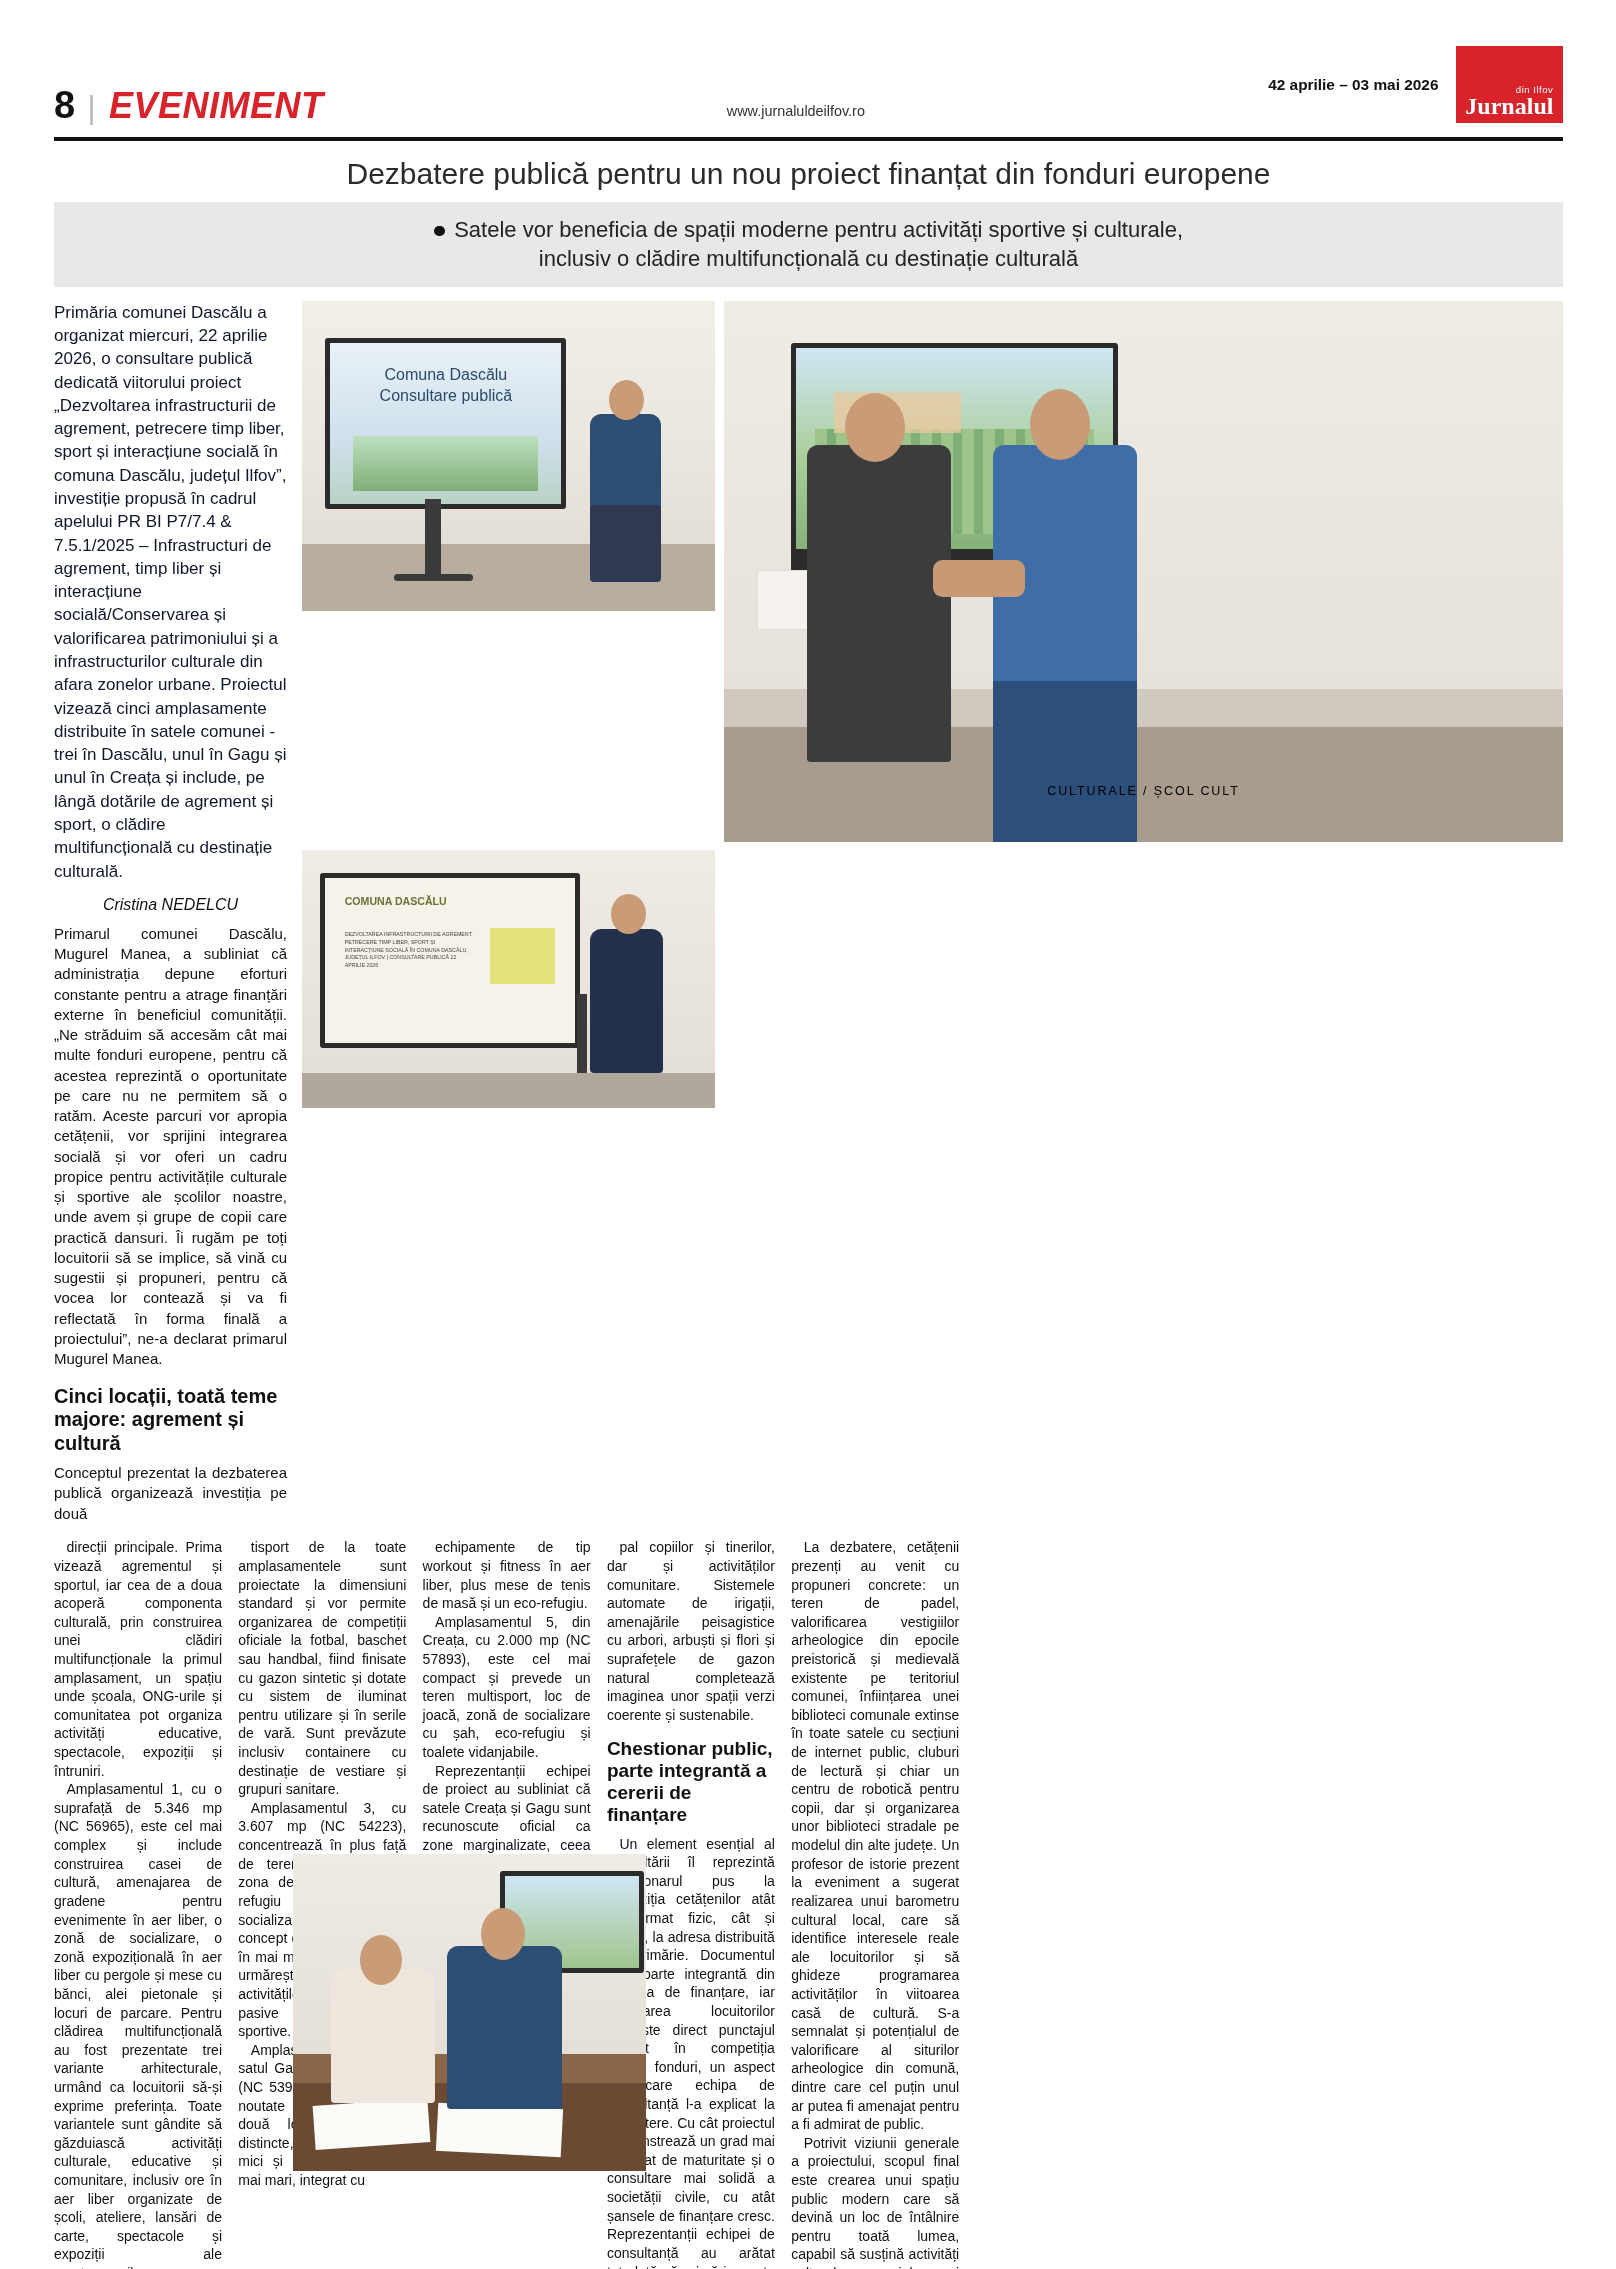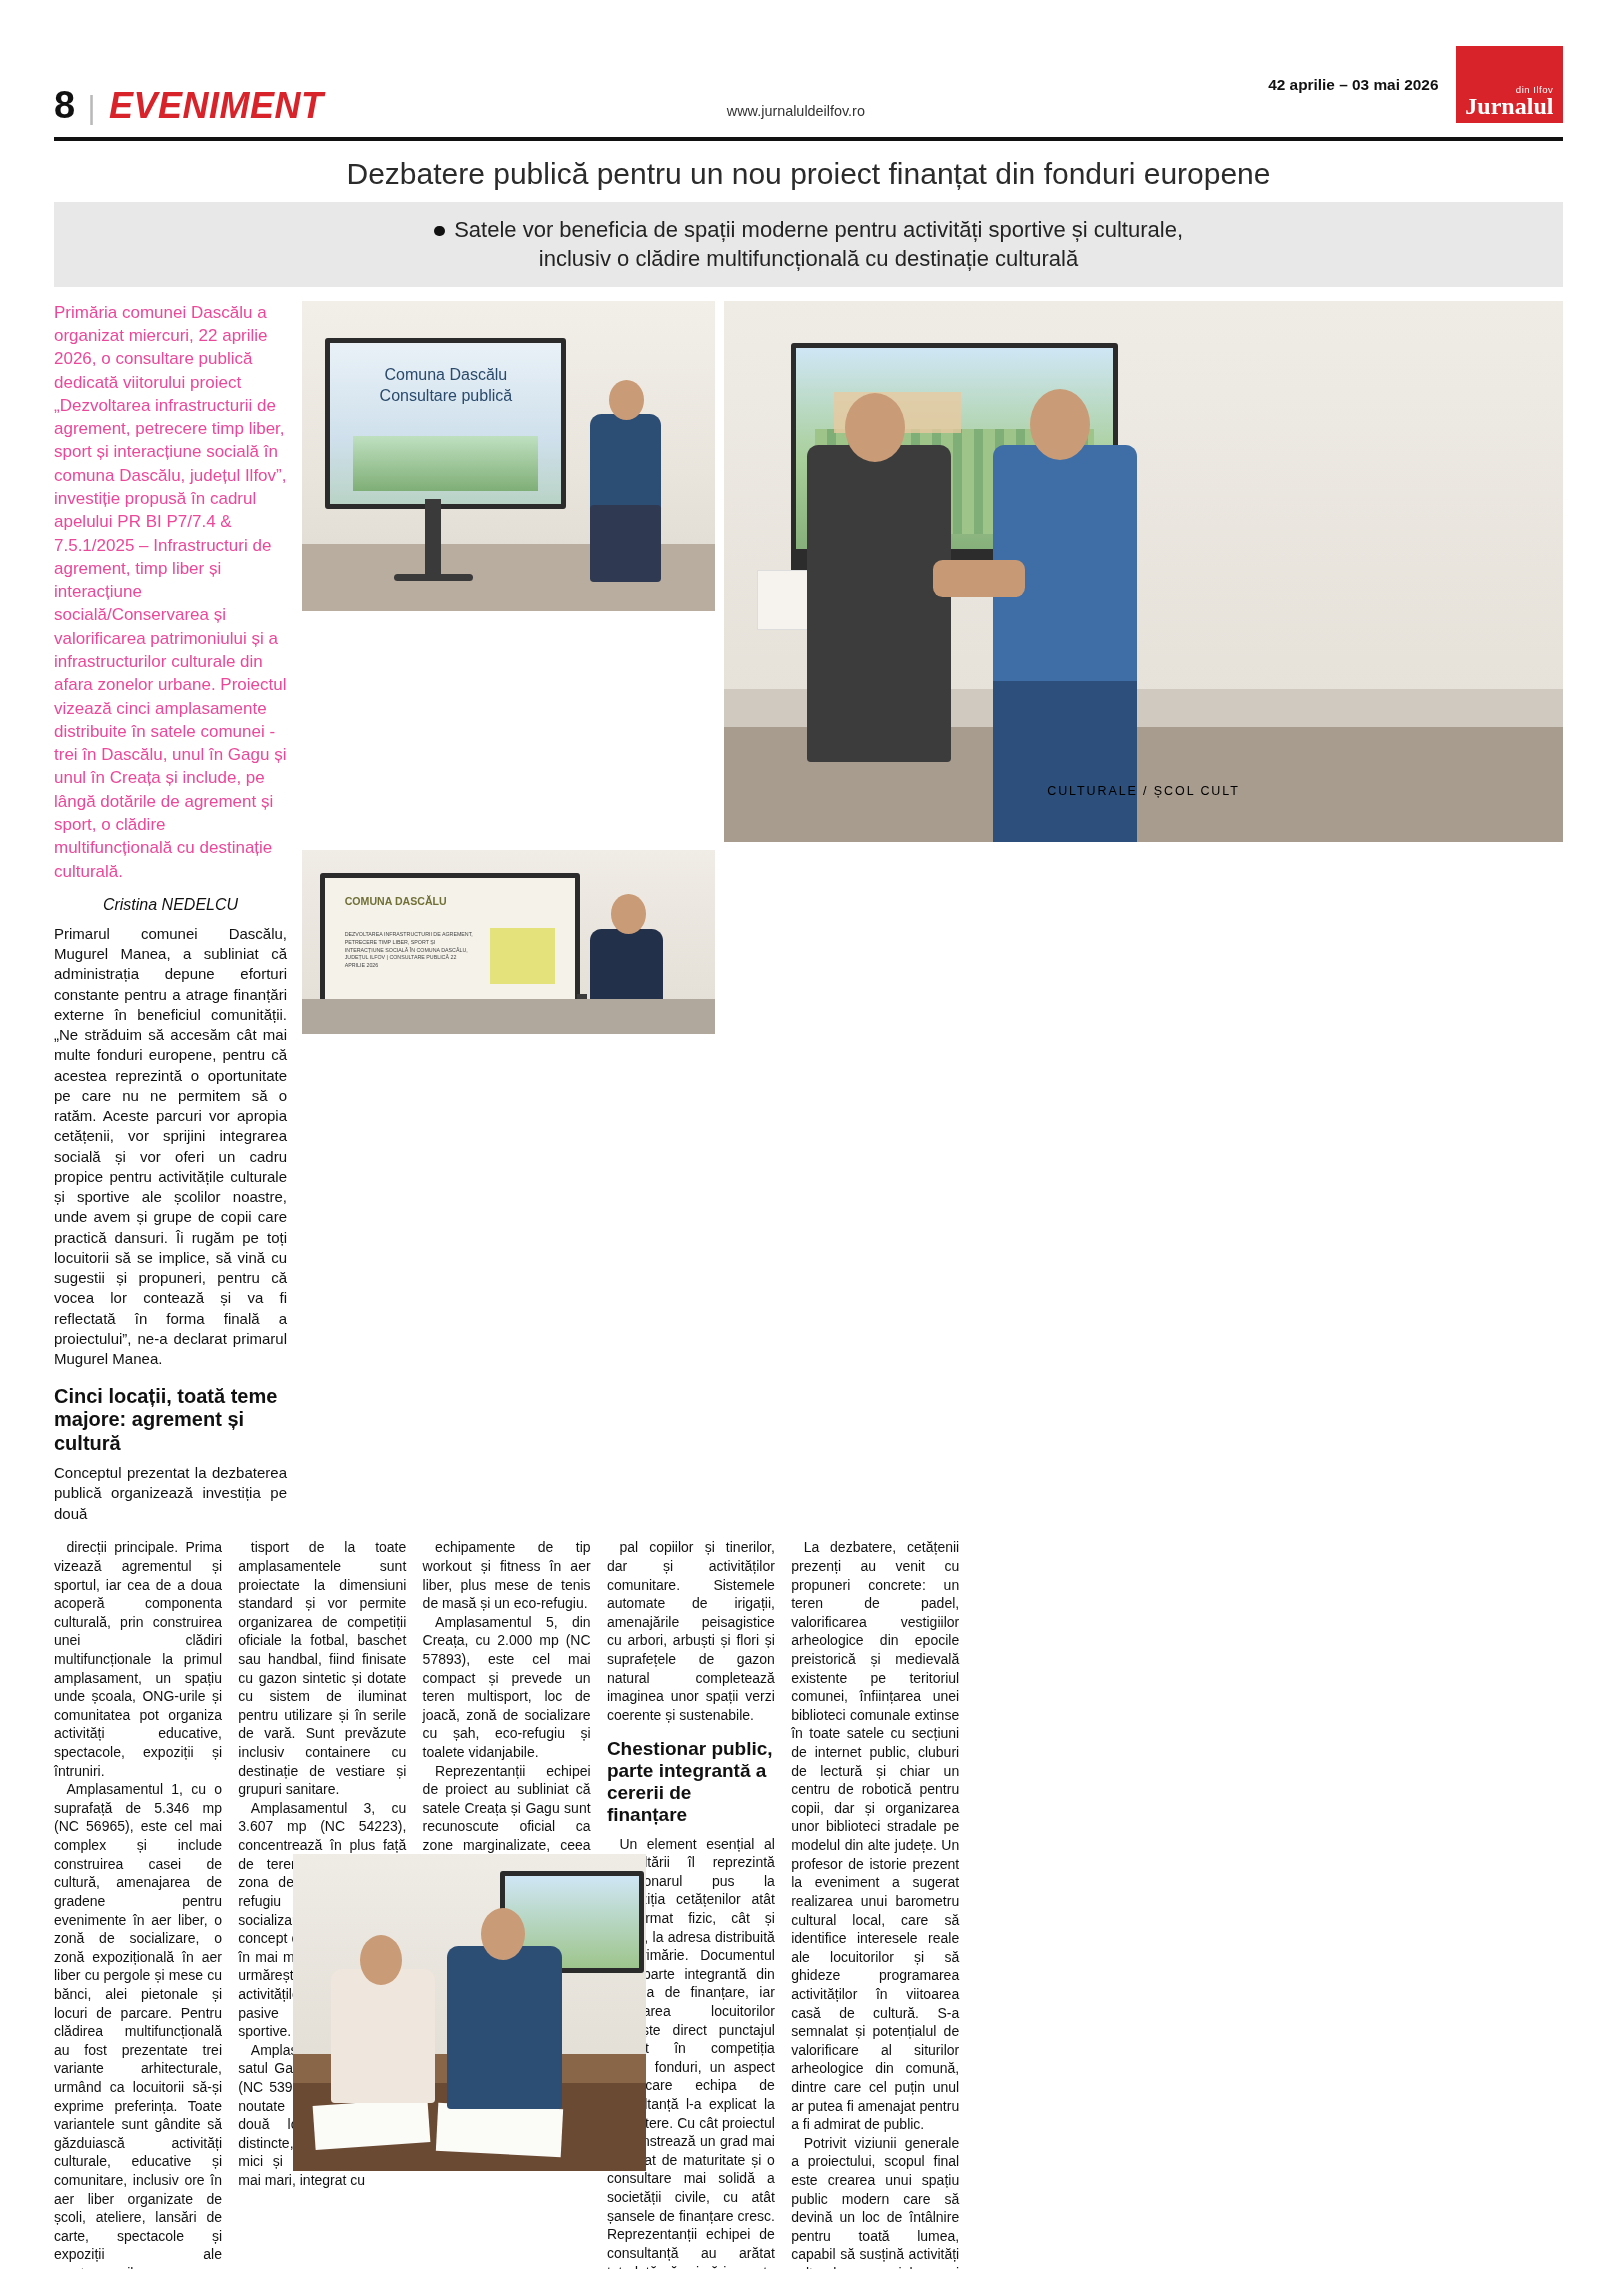--- a/index.html
+++ b/index.html
@@ -22,31 +22,31 @@
 
   
   .kicker{text-align:center;font-size:30px;color:#2b2b2b;padding:15.4px 0 5.8px 0;font-weight:500;}
   .headline{text-align:center;font-size:61px;line-height:1.03;font-weight:bold;letter-spacing:-1px;padding:3.8px 38px 13.4px 38px;}
   .subbar{background:#e8e8e8;margin:5.8px 0 13.4px 0;padding:12.5px 38px 14.4px 38px;text-align:center;font-size:22px;color:#232323;line-height:1.32;}
   .bullet{display:inline-block;width:10.6px;height:10.6px;border-radius:50%;background:#111;margin-right:9.6px;vertical-align:middle;}
 
   
   .topzone{display:flex;gap:15.4px;}
   .leadcol{width:233px;flex:0 0 233px;}
-  .lead{font-size:17px;line-height:1.37;color:#ec4899;text-align:left;}
+  .lead{font-size:17px;line-height:1.37;color:#0f172a;text-align:left;}
   .byline{font-style:italic;text-align:center;font-size:16px;margin:13.4px 0 9.6px 0;color:#111;}
   .leadcol .body{font-size:15px;line-height:1.35;text-align:justify;}
   .sub-h{font-size:20px;font-weight:bold;line-height:1.18;margin:15.4px 0 7.7px 0;}
 
   .photos{flex:1;display:flex;flex-direction:column;gap:8.6px;}
   .photorow{display:flex;gap:8.6px;}
   .ph{position:relative;overflow:hidden;background:#cfd3d6;}
   .ph-a{width:413px;height:310px;}
   .ph-b{flex:1;height:541px;}
-  .ph-c{width:413px;height:184px;}
+  .ph-c{width:413px;height:258px;}
 
   
   .room{position:absolute;inset:0;background:linear-gradient(#f2efe9 0%,#e9e5dd 55%,#ddd8cf 100%);}
   .screen{position:absolute;background:#17263a;border:5.8px solid #2b2b2b;border-radius:2.9px;}
   .screen .scr-in{position:absolute;inset:0;background:linear-gradient(#e9f1f7,#cfe0ec 60%,#b9d3c6);}
   .scr-title{position:absolute;left:8%;top:14%;width:84%;text-align:center;color:#2a4a6b;font-size:16px;line-height:1.3;}
   .person{position:absolute;border-radius:11.5px 11.5px 3.8px 3.8px;}
   .head{position:absolute;border-radius:50%;background:#c99b76;}
   .floor{position:absolute;left:0;right:0;bottom:0;background:#b9ada0;}
   .stand{position:absolute;background:#3a3a3a;}

